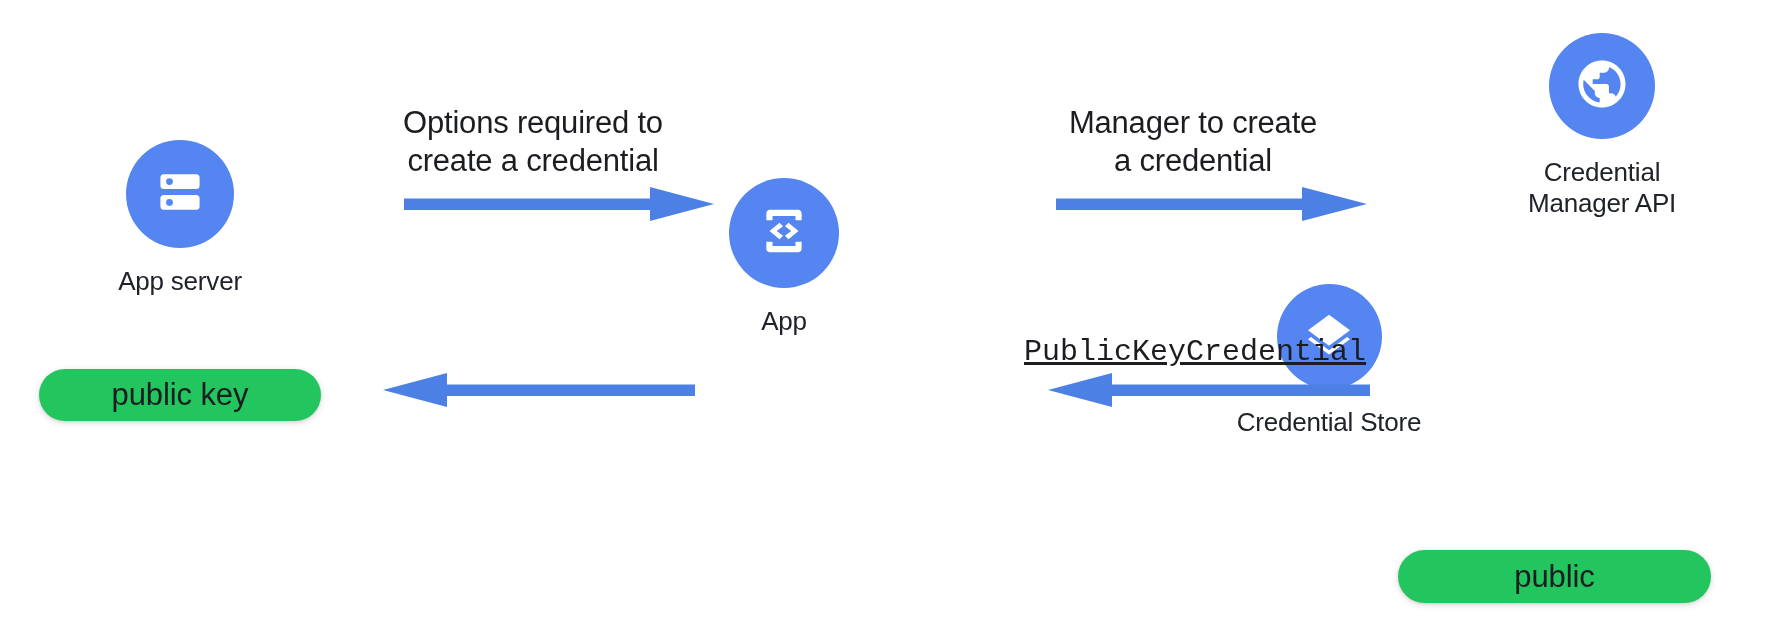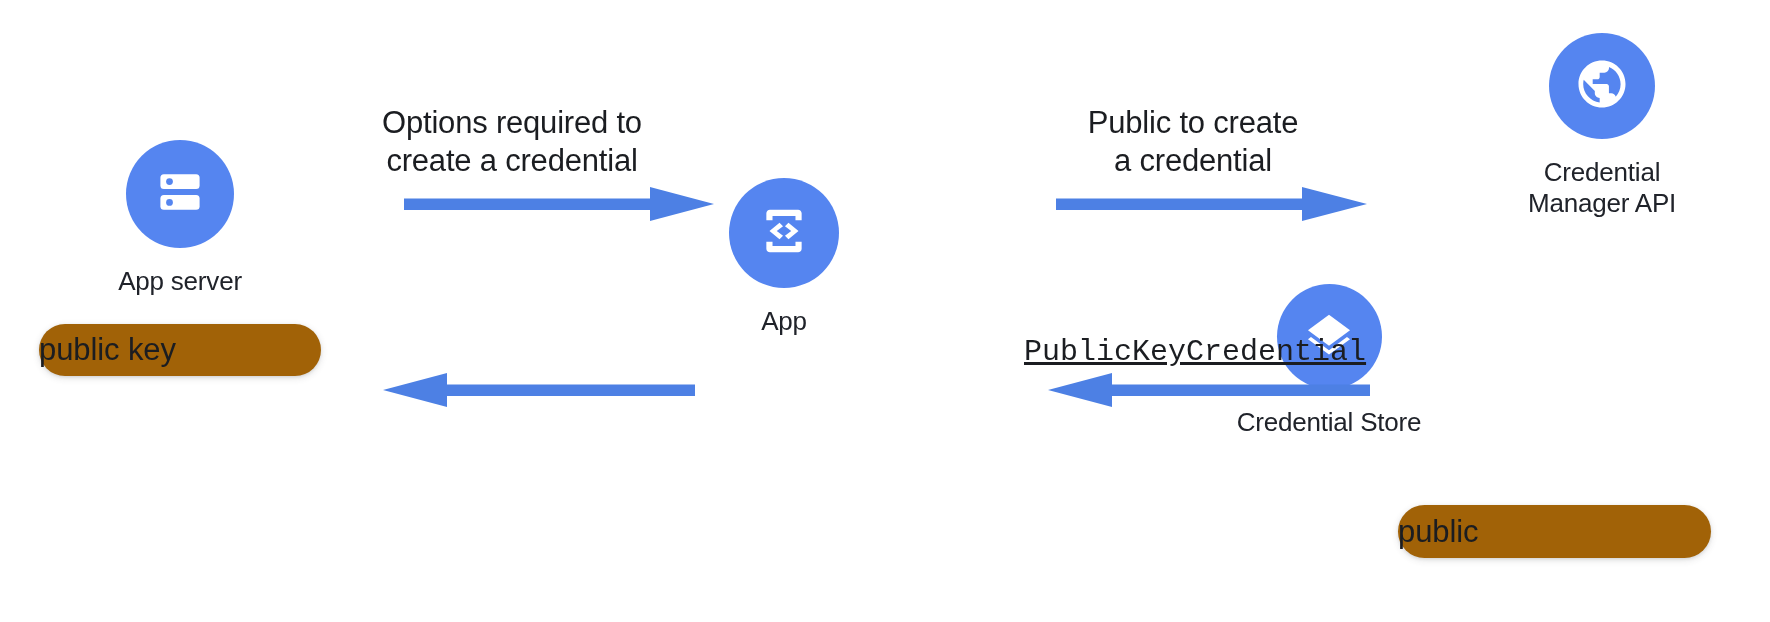--- a/index.html
+++ b/index.html
@@ -39,30 +39,31 @@
     line-height: 1.18;
     color: #20232a;
     text-align: center;
     letter-spacing: -0.2px;
     white-space: pre-line;
   }
 
   
   .pill {
     position: absolute;
-    background: #a16207;
+    background: #22c55e;
     border-radius: 999px;
     box-shadow: 0 2px 7px rgba(60, 64, 67, 0.16),
                 0 1px 3px rgba(60, 64, 67, 0.12);
     display: flex;
     align-items: center;
-    justify-content: flex-start;
+    justify-content: center;
     font-size: 31px;
     color: #1b1d21;
     letter-spacing: -0.1px;
+    margin-top: 45px;
   }
 
   
   .arrow-label {
     position: absolute;
     text-align: center;
     font-size: 31px;
     line-height: 1.22;
     color: #1b1d21;
     letter-spacing: -0.2px;
@@ -138,39 +139,39 @@
         </svg>
       </span>
     </div>
     <div class="node-label">Credential Store</div>
   </div>
 
   <div class="pill" style="left:1398px; top:505px; width:313px; height:53px;">
     <span>public</span>
   </div>
 
-  <div class="arrow-label" style="left:367px; top:104px; width:290px;">Options required to
+  <div class="arrow-label" style="left:388px; top:104px; width:290px;">Options required to
 create a credential</div>
 
   <div class="arrow" style="left:404px; top:185px; width:310px; height:38px;">
     <svg width="310" height="38" viewBox="0 0 310 38" aria-hidden="true">
       <rect x="0" y="13.5" width="252" height="11.5" fill="#4d80e4"></rect>
       <path d="M246 2 L310 19 L246 36 Z" fill="#4d80e4"></path>
     </svg>
   </div>
 
 
   <div class="arrow" style="left:375px; top:371px; width:320px; height:38px;">
     <svg width="320" height="38" viewBox="0 0 320 38" aria-hidden="true">
       <rect x="66" y="13.5" width="254" height="11.5" fill="#4d80e4"></rect>
       <path d="M72 2 L8 19 L72 36 Z" fill="#4d80e4"></path>
     </svg>
   </div>
 
-  <div class="arrow-label" style="left:1043px; top:104px; width:300px;">Public to create
+  <div class="arrow-label" style="left:1043px; top:104px; width:300px;">Manager to create
 a credential</div>
 
   <div class="arrow" style="left:1056px; top:185px; width:311px; height:38px;">
     <svg width="311" height="38" viewBox="0 0 311 38" aria-hidden="true">
       <rect x="0" y="13.5" width="252" height="11.5" fill="#4d80e4"></rect>
       <path d="M246 2 L311 19 L246 36 Z" fill="#4d80e4"></path>
     </svg>
   </div>
 
   <div class="arrow-label mono" style="left:1024px; top:334px; width:332px;text-decoration:underline;">PublicKeyCredential</div>

